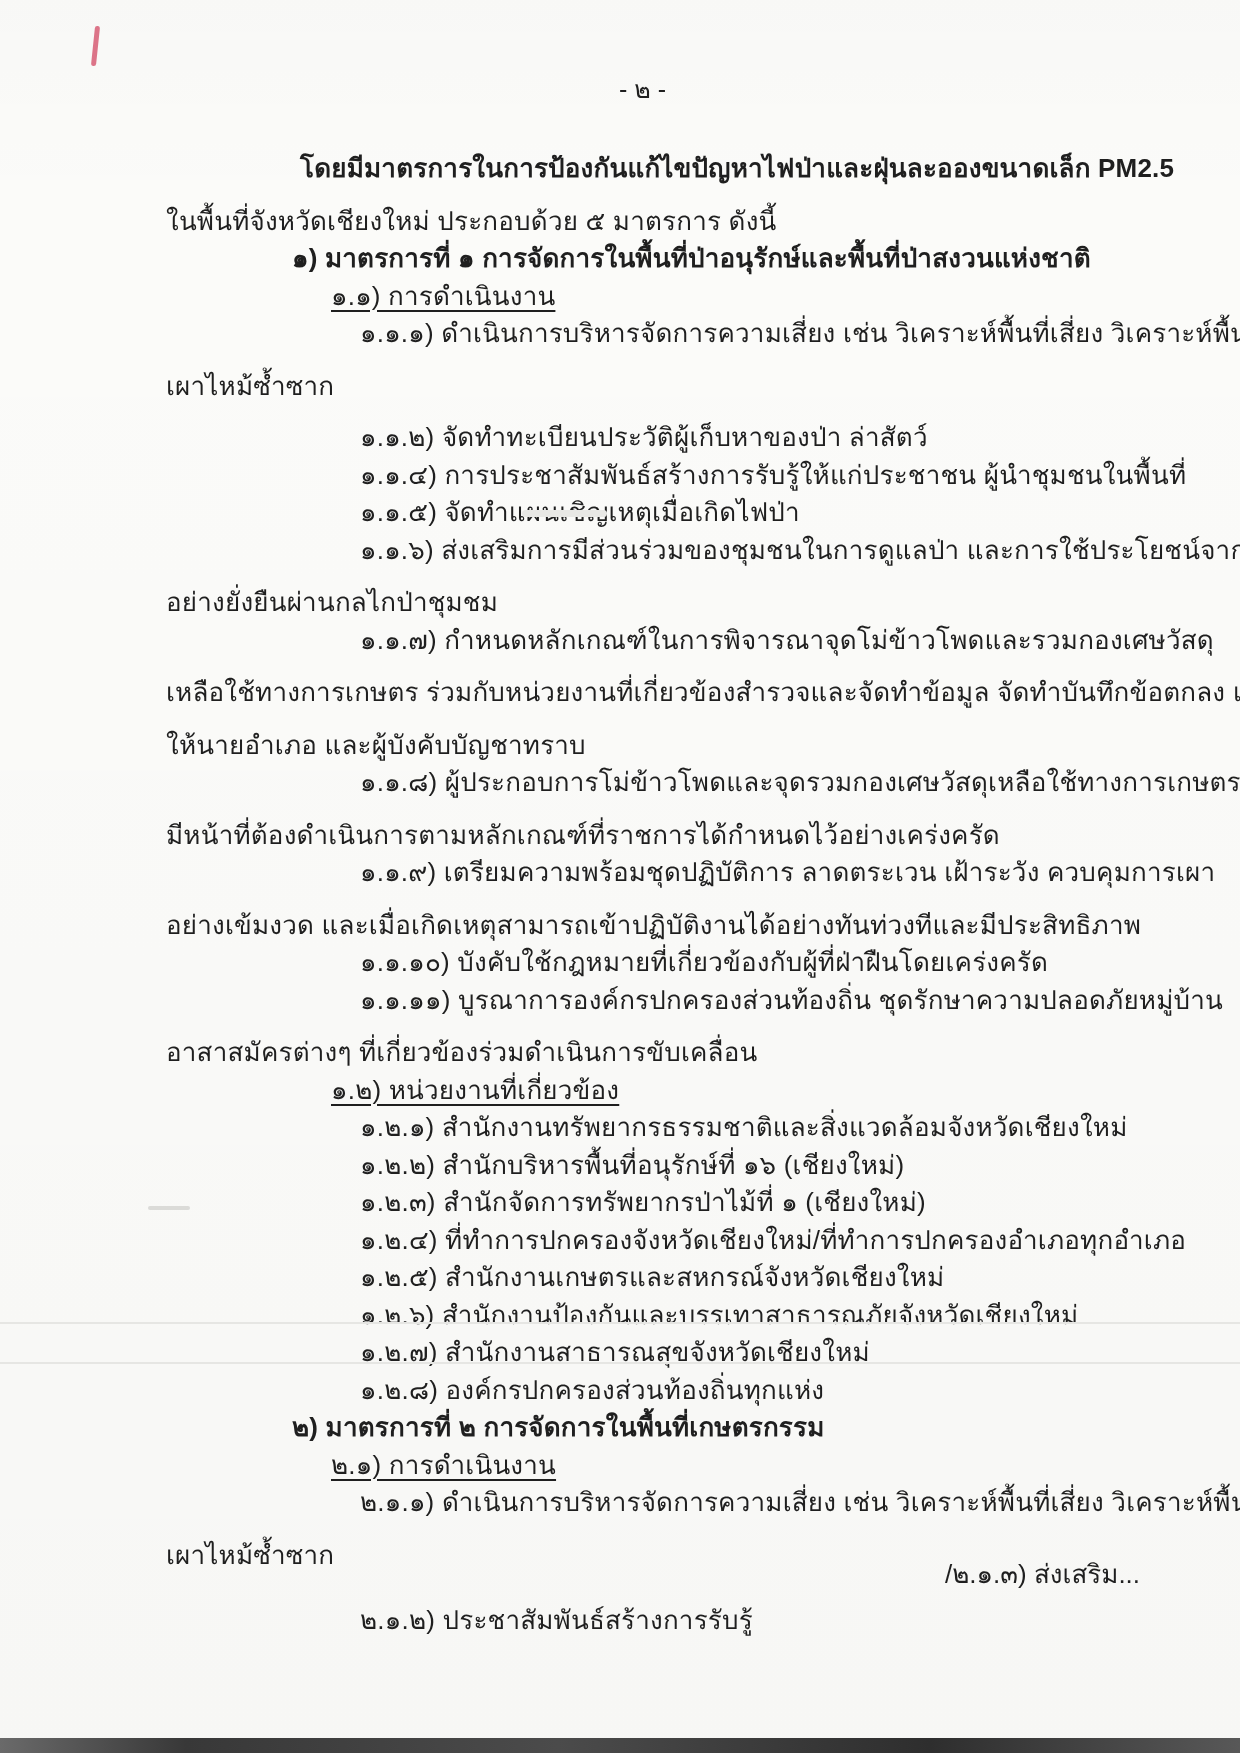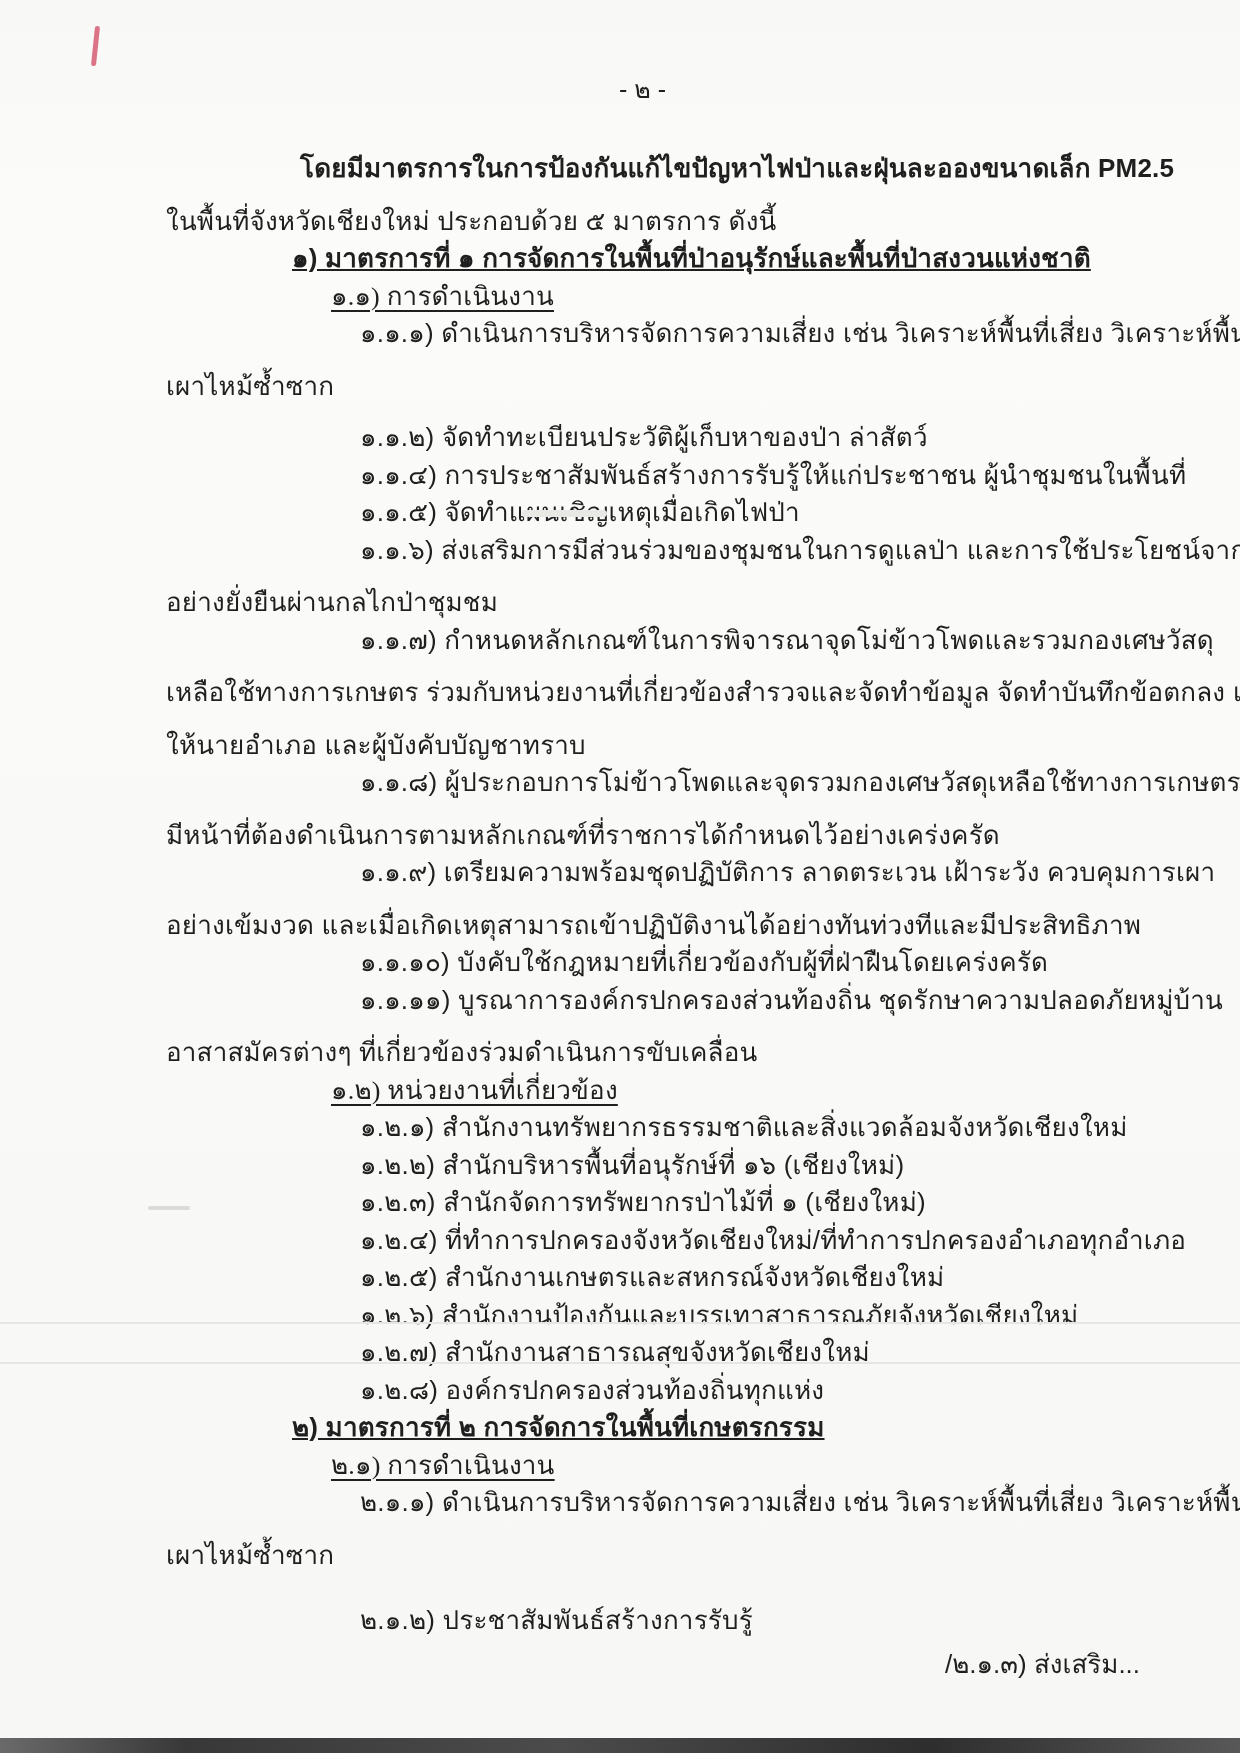--- a/index.html
+++ b/index.html
@@ -35,28 +35,28 @@
     width: 100%;
   }
   .doc-line {
     font-size: 26px;
     line-height: 37.5px;
     white-space: nowrap;
     letter-spacing: 0.2px;
   }
   .indent-flush   { margin-left: 166px; margin-top: 15px; }
   .indent-par     { margin-left: 300px; font-weight: bold; }
-  .indent-h1      { margin-left: 292px; font-weight: 700; text-decoration: underline; }
-  .indent-h2      { margin-left: 331px; text-decoration: underline; text-underline-offset: 5px; text-decoration-thickness: 1.5px; font-family: Liberation Serif, serif; }
+  .indent-h1      { margin-left: 292px; font-weight: 700; }
+  .indent-h2      { margin-left: 331px; text-decoration: underline; text-underline-offset: 5px; text-decoration-thickness: 1.5px; }
   .indent-item    { margin-left: 360px; }
   .gap-sm { margin-top: 14px; }
   .gap-lg { margin-top: 28px; }
   .footer-note {
     position: absolute;
-    top: 1643px; left: 945px;
+    top: 1553px; left: 945px;
     font-size: 26px;
     white-space: nowrap;
   }
   
   .scan-line {
     position: absolute; left: 0;
     width: 100%; height: 2px;
     background: #e6e6e3;
   }
   .scan-line.top { top: 1322px; }

